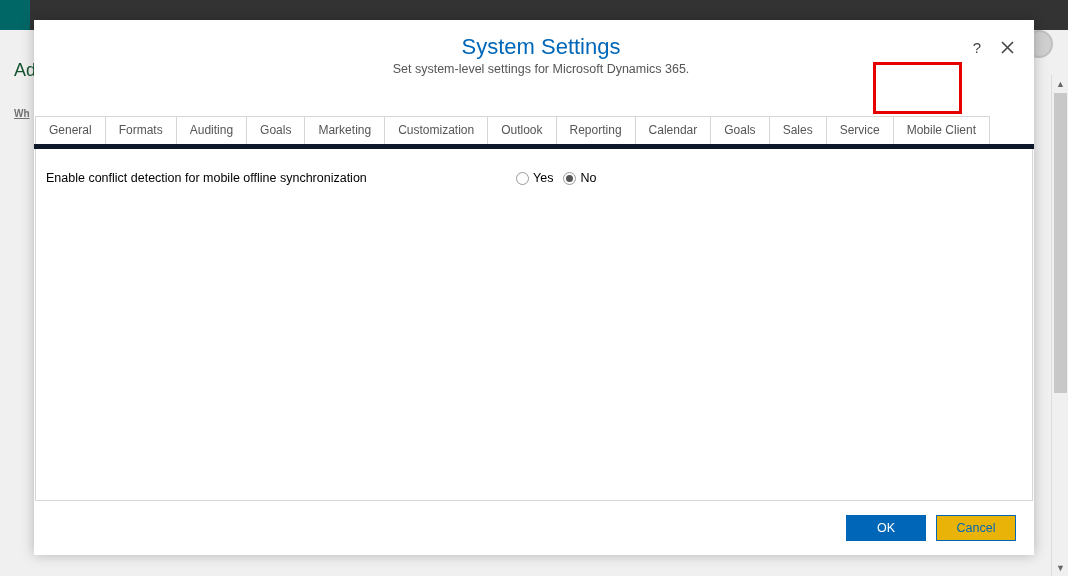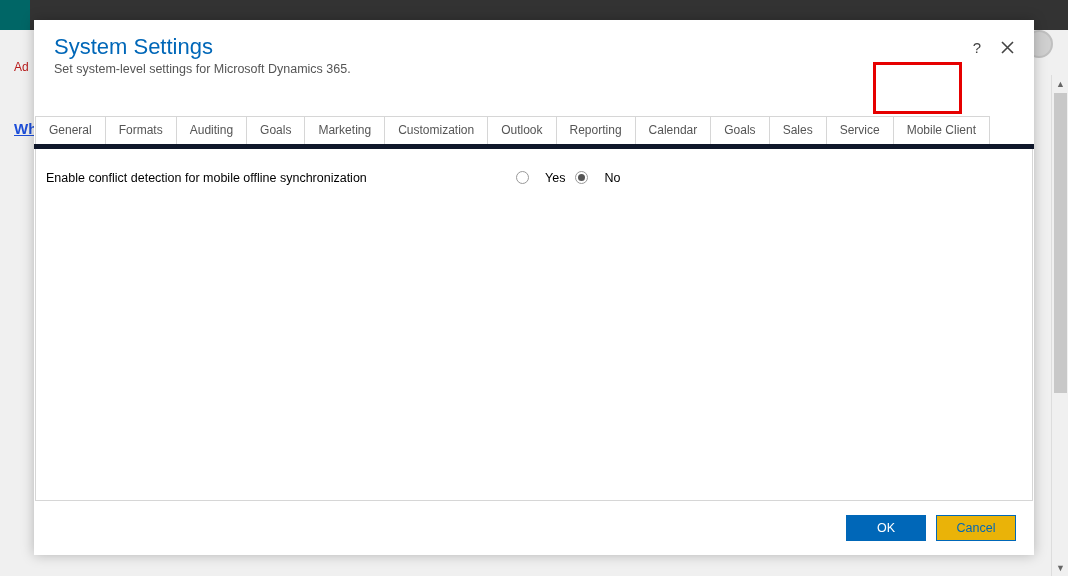--- a/index.html
+++ b/index.html
@@ -31,30 +31,30 @@
       width: 28px;
       height: 28px;
       border-radius: 50%;
       background: #d0d0d0;
       border: 2px solid #c0c0c0;
     }
     .backdrop-text {
       position: absolute;
       left: 14px;
       top: 60px;
-      font-size: 12px;
-      color: #b91c1c;
+      font-size: 18px;
+      color: #14532d;
     }
     .backdrop-link {
       position: absolute;
       left: 14px;
-      top: 120px;
-      font-size: 15px;
+      top: 108px;
+      font-size: 10px;
       font-weight: 600;
-      color: #1d4ed8;
+      color: #737373;
       text-decoration: underline;
     }
     .scrollbar {
       position: absolute;
       right: 0;
       top: 75px;
       bottom: 0;
       width: 17px;
       background: #f0f0f0;
       border-left: 1px solid #ddd;
@@ -79,21 +79,22 @@
       left: 34px;
       top: 20px;
       width: 1000px;
       height: 535px;
       background: #fff;
       box-shadow: 0 0 12px rgba(0,0,0,0.25);
       display: flex;
       flex-direction: column;
     }
     .modal-header {
-      padding: 14px 28px 0 20px;
+      padding: 14px 28px 0 42px;
+      text-align: center;
     }
     .modal-title {
       font-size: 22px;
       font-weight: 400;
       color: #0067b8;
     }
     .modal-subtitle {
       font-size: 12.5px;
       color: #555;
       margin-top: 2px;
@@ -163,22 +164,22 @@
     .setting-label {
       width: 470px;
     }
     .radio-group {
       display: flex;
       gap: 10px;
       align-items: center;
     }
     .radio-item {
       display: flex;
-      align-items: flex-start;
-      gap: 16px;
+      align-items: center;
+      gap: 4px;
       font-size: 12.5px;
     }
     .radio {
       width: 13px; height: 13px;
       border: 1px solid #999;
       border-radius: 50%;
       position: relative;
       display: inline-block;
     }
     .radio.selected::after {

